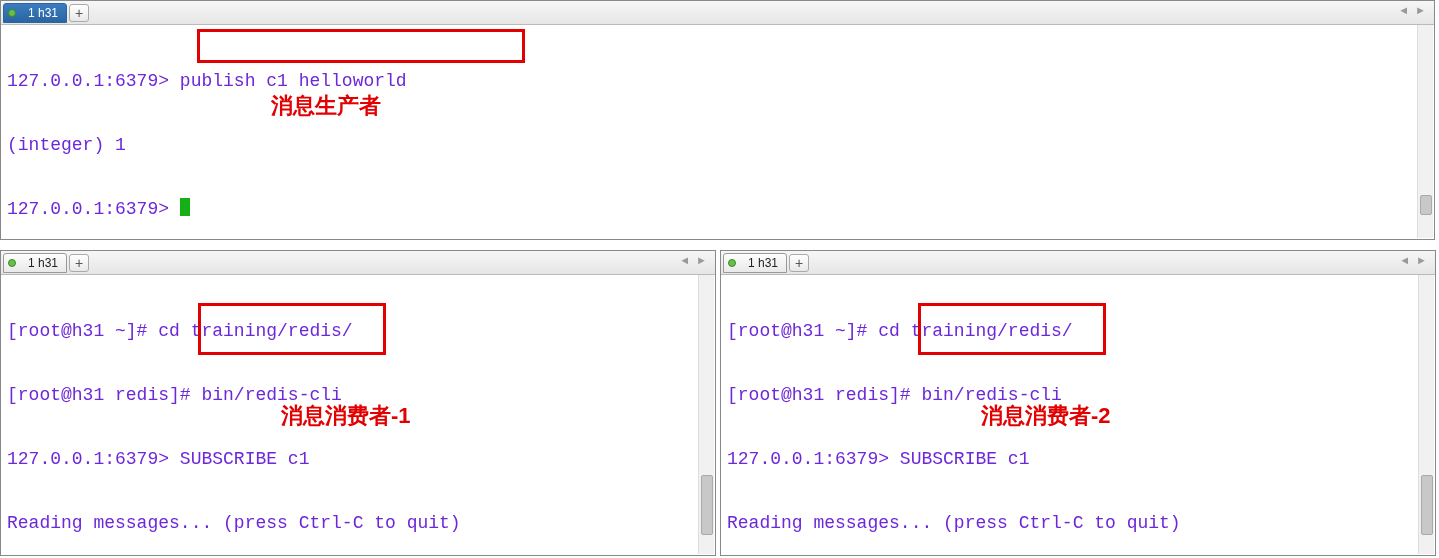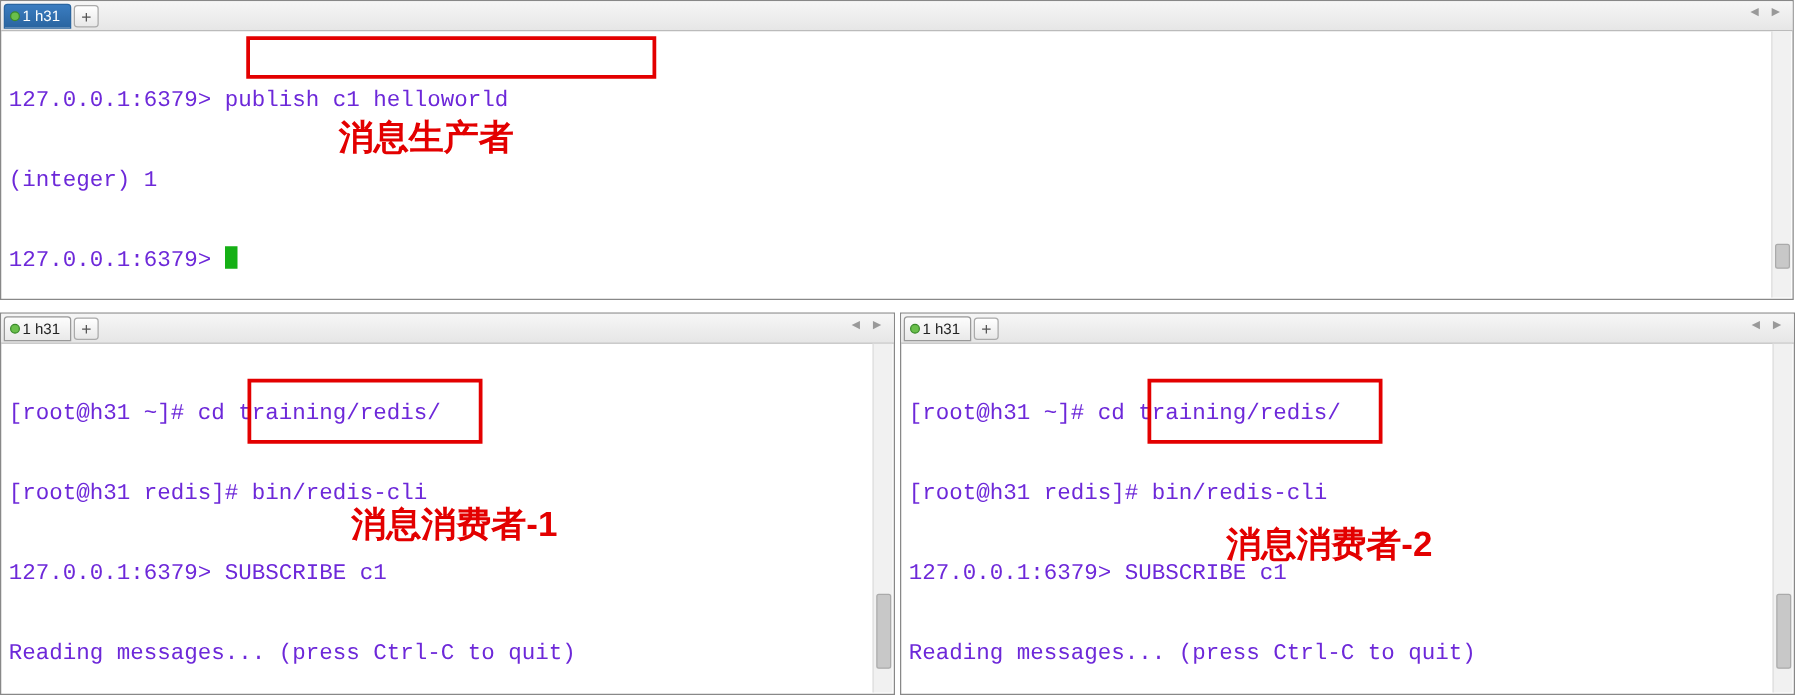--- a/index.html
+++ b/index.html
@@ -29,21 +29,21 @@
     display: flex;
     align-items: center;
     padding: 0 2px;
     font-size: 12px;
     font-family: Tahoma, Arial, sans-serif;
     position: relative;
   }
   .tab {
     display: inline-flex;
     align-items: center;
-    gap: 2px;
+    gap: 12px;
     height: 20px;
     padding: 0 8px 0 4px;
     border: 1px solid #999;
     border-radius: 3px 3px 0 0;
     background: linear-gradient(#fdfdfd,#e9e9e9);
     margin-right: 2px;
     color: #222;
     cursor: default;
   }
   .tab.active {
@@ -103,21 +103,21 @@
   .redbox {
     position: absolute;
     border: 3px solid #e30000;
     pointer-events: none;
   }
   .annot {
     position: absolute;
     color: #e30000;
     font-family: "Microsoft YaHei", Arial, sans-serif;
     font-weight: 700;
-    font-size: 28px;
+    font-size: 22px;
     pointer-events: none;
   }
 </style>
 </head>
 <body>
 
 <div class="pane pane-top">
   <div class="tab-bar">
     <div class="tab active">
       <span class="tab-dot"></span>
@@ -201,14 +201,14 @@
     
     
     
     
     
   </div>
   <div class="scrollbar">
     <div class="thumb" style="top:200px;height:60px"></div>
   </div>
   <div class="redbox" style="left:197px;top:52px;width:188px;height:52px"></div>
-  <div class="annot" style="left:260px;top:166px">消息消费者-2</div>
+  <div class="annot" style="left:260px;top:150px">消息消费者-2</div>
 </div>
 
 </body></html>

